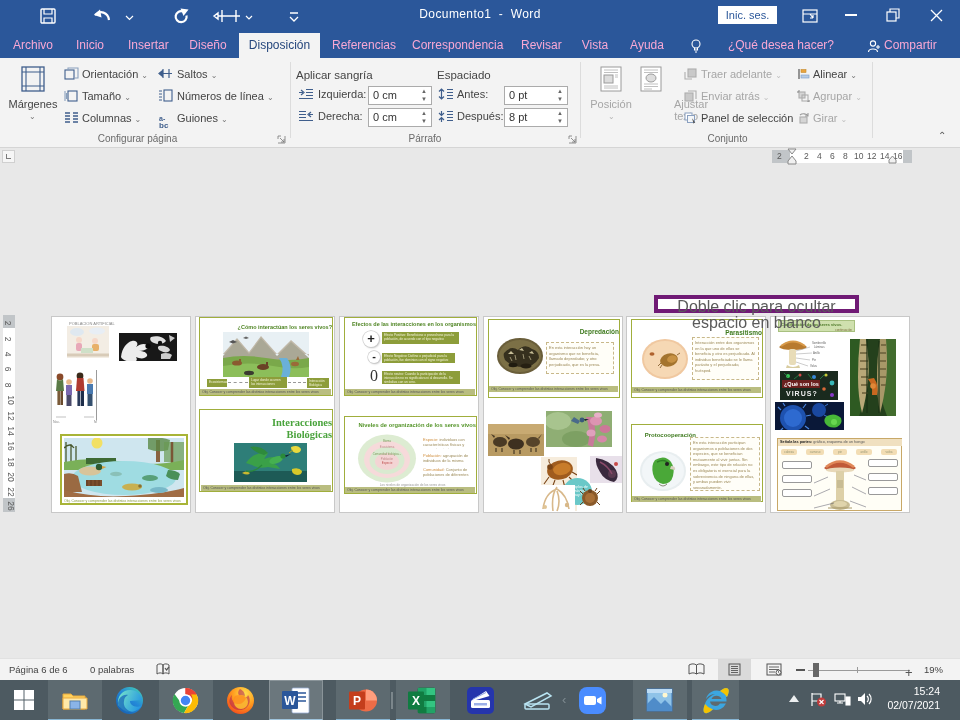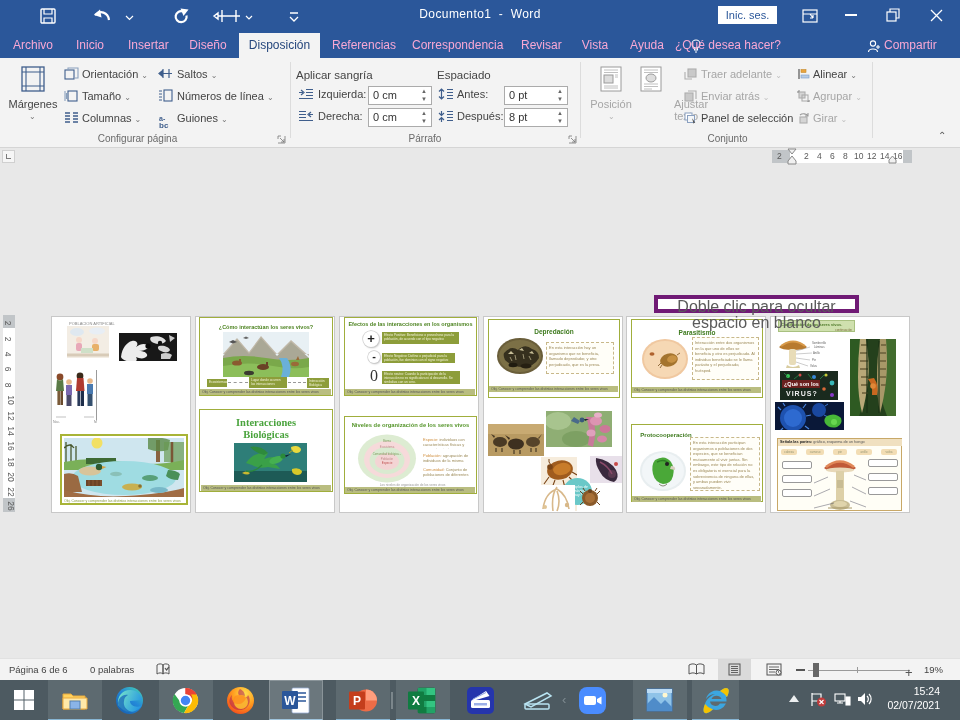--- a/index.html
+++ b/index.html
@@ -24,21 +24,21 @@
 
 #status{left:0;top:658px;width:960px;height:22px;background:#f3f3f3;border-top:1px solid #e1e1e1;font-size:9.5px;color:#444;}
 
 #taskbar{left:0;top:680px;width:960px;height:40px;background:#4d5a61;}
 .tcell{position:absolute;top:0;height:40px;width:54px;}
 .hl{background:#5d6a70;border-bottom:1.5px solid #87b5d3;}
 .hl2{background:#6b777d;border:1px solid #8a9499;border-bottom:1.5px solid #9fc4dc;}
 .rn{position:absolute;top:1px;font-size:8.5px;color:#595959;}
 .rv{position:absolute;left:3px;font-size:8.5px;color:#595959;transform:rotate(90deg);}
 .slide{position:absolute;background:#fff;border:1.5px solid #a0ae3c;}
-.stitle{position:absolute;font-weight:bold;color:#4e8422;text-align:center;}
+.stitle{position:absolute;font-weight:bold;color:#4e8422;text-align:right;}
 .ostrip{position:absolute;background:#b9bd80;font-size:3.5px;color:#555;overflow:hidden;white-space:nowrap;line-height:5px;padding-left:2px;}
 .obox{position:absolute;background:#8d9d3a;font-size:3.2px;color:#f2f2d8;overflow:hidden;line-height:4px;padding:1px 2px;}
 .tinytan{position:absolute;font-size:4px;line-height:5.2px;color:#9c8a58;overflow:hidden;}
 </style></head>
 <body>
 <div id="root">
 
 <div class="a" id="titlebar">
   <svg class="a" style="left:38px;top:8px" width="270" height="18" viewBox="0 0 270 18" fill="none" stroke="#fff" stroke-width="1.4">
 
@@ -83,21 +83,21 @@
   <div id="seltab" style="left:239px;width:81px;">Disposición</div>
   <div class="tab" style="left:332px;width:60px;">Referencias</div>
   <div class="tab" style="left:412px;width:88px;">Correspondencia</div>
   <div class="tab" style="left:521px;width:40px;">Revisar</div>
   <div class="tab" style="left:581px;width:28px;">Vista</div>
   <div class="tab" style="left:629px;width:36px;">Ayuda</div>
   <svg class="a" style="left:690px;top:5px" width="12" height="16" viewBox="0 0 12 16" fill="none" stroke="#fff" stroke-width="1.1">
     <circle cx="6" cy="6" r="4"></circle>
         <path d="M4.5 10 v2 h3 v-2 M5 14 h2"></path>
   </svg>
-  <div class="tab" style="left:668px;width:120px;text-align:center;">¿Qué desea hacer?</div>
+  <div class="tab" style="left:714px;width:120px;text-align:right;">¿Qué desea hacer?</div>
   <svg class="a" style="left:867px;top:6px" width="14" height="14" viewBox="0 0 14 14" fill="none" stroke="#fff" stroke-width="1.1">
     <circle cx="6" cy="4.5" r="2.6"></circle>
         <path d="M1.5 13 c0 -4 9 -4 9 0 M11 6 v4 M9 8 h4"></path>
   </svg>
   <div class="tab" style="left:884px;width:54px;text-align:left;">Compartir</div>
 </div>
 
 <div class="a" id="ribbon">
 
   <svg class="a" style="left:21px;top:8px" width="24" height="26" viewBox="0 0 24 26" fill="none" stroke="#3f5e8c" stroke-width="1.3">

